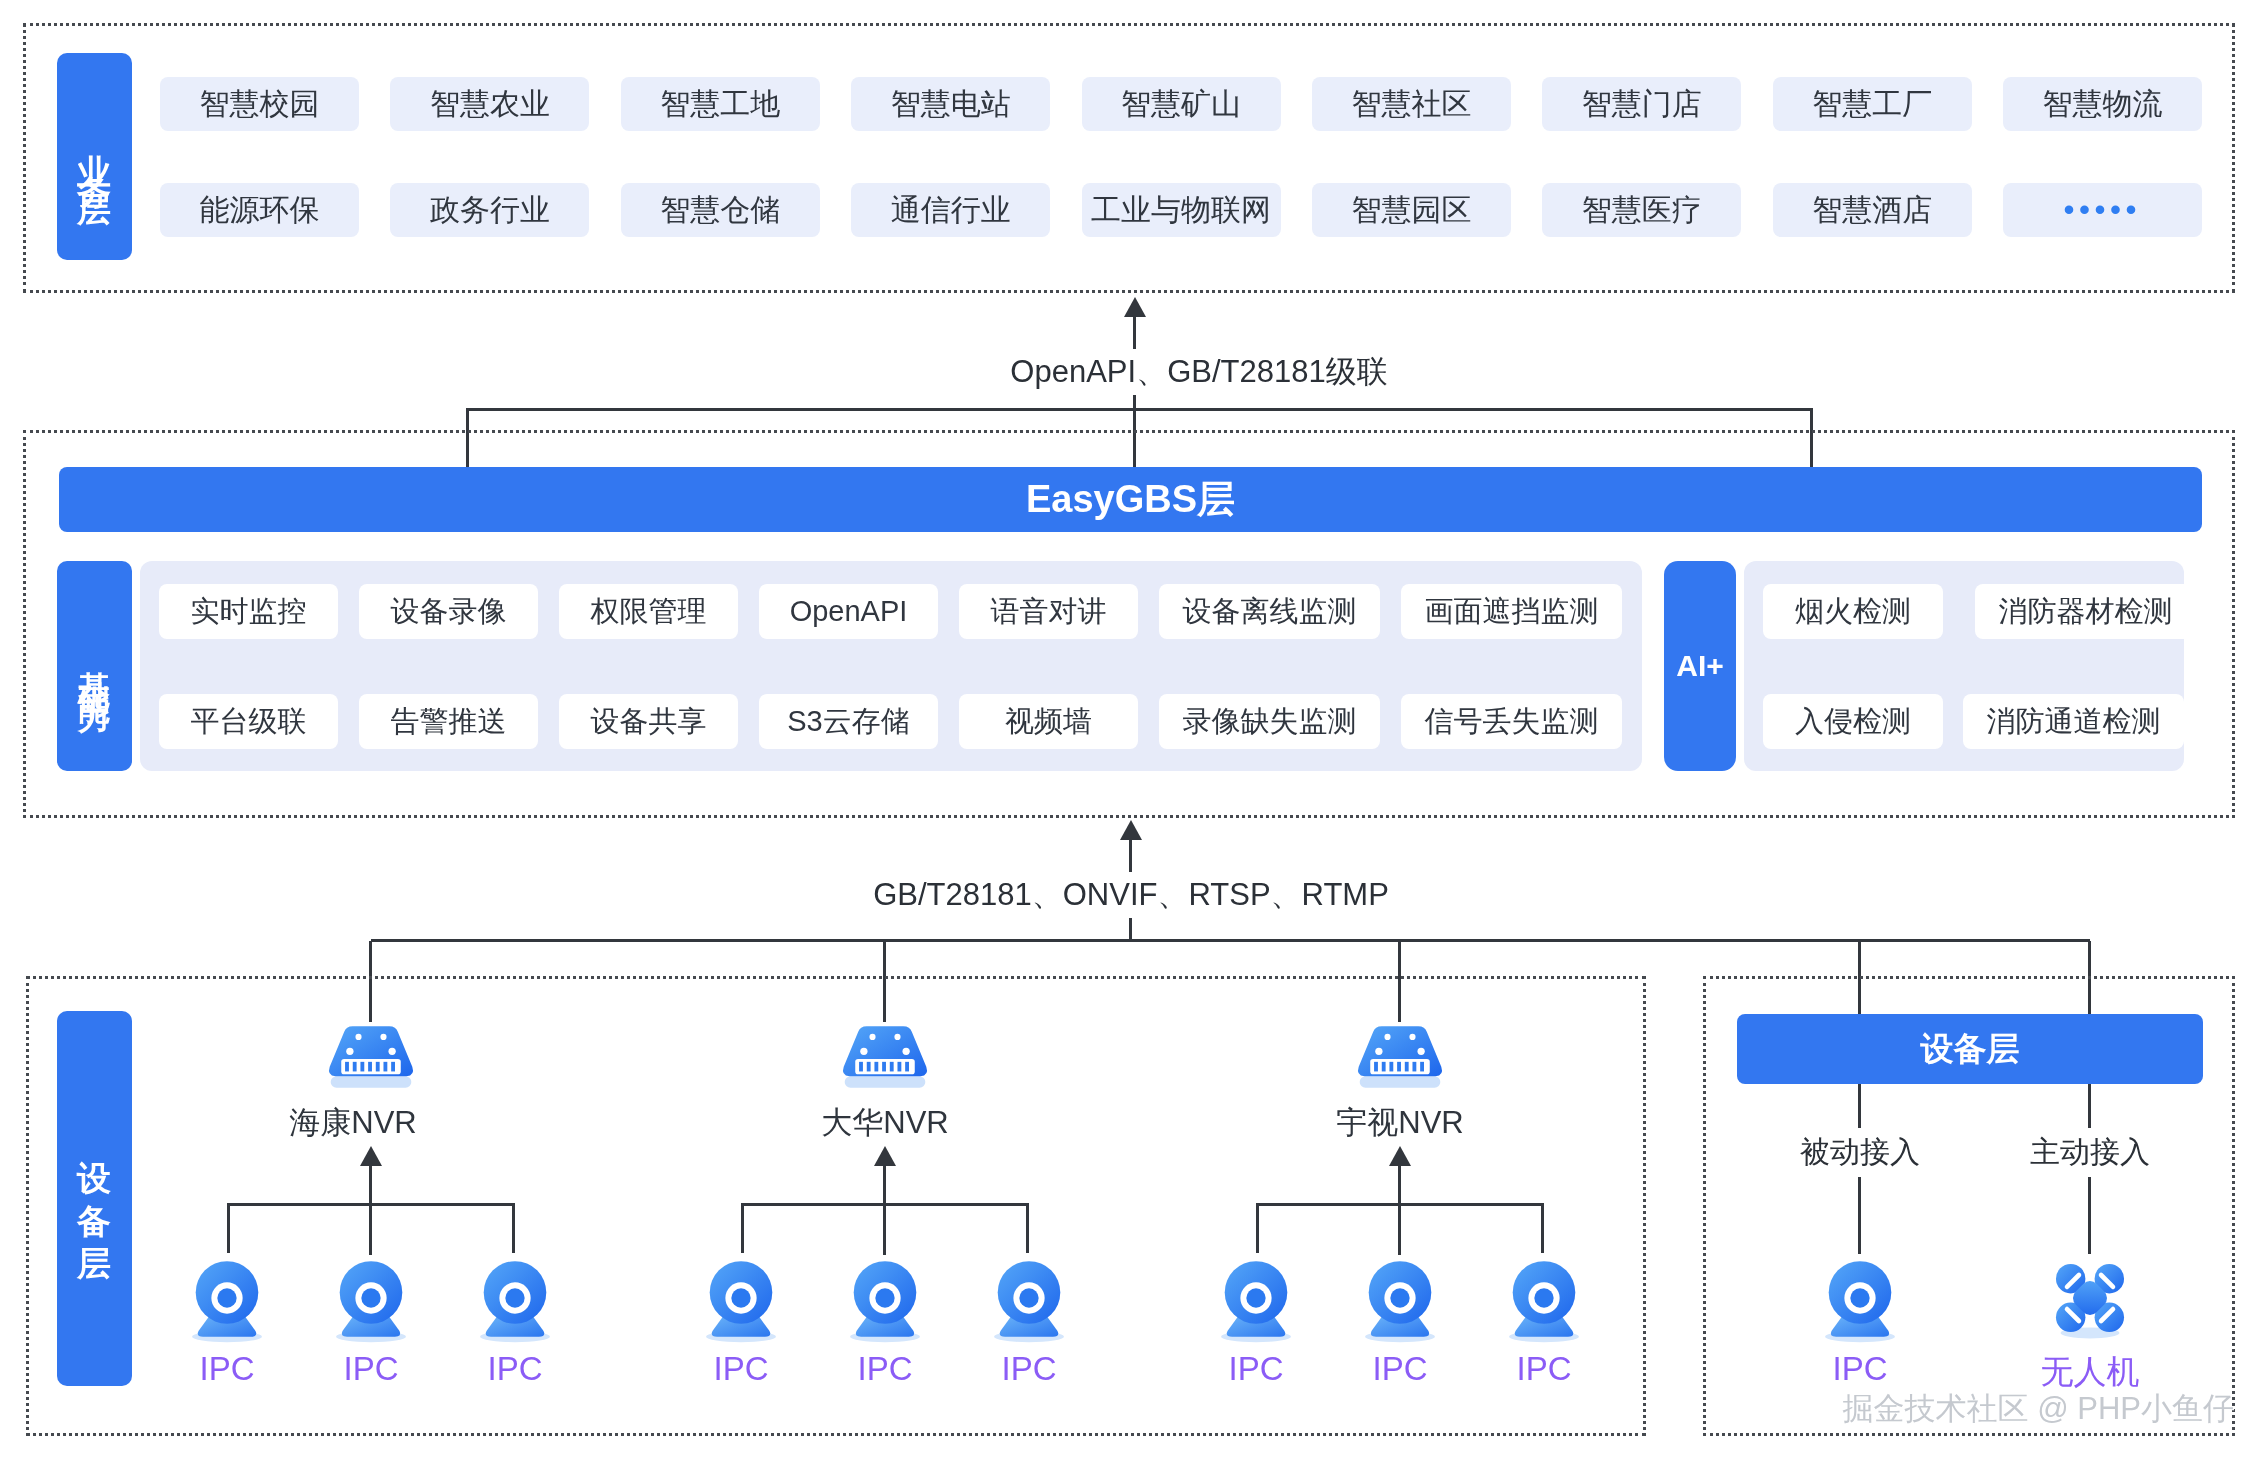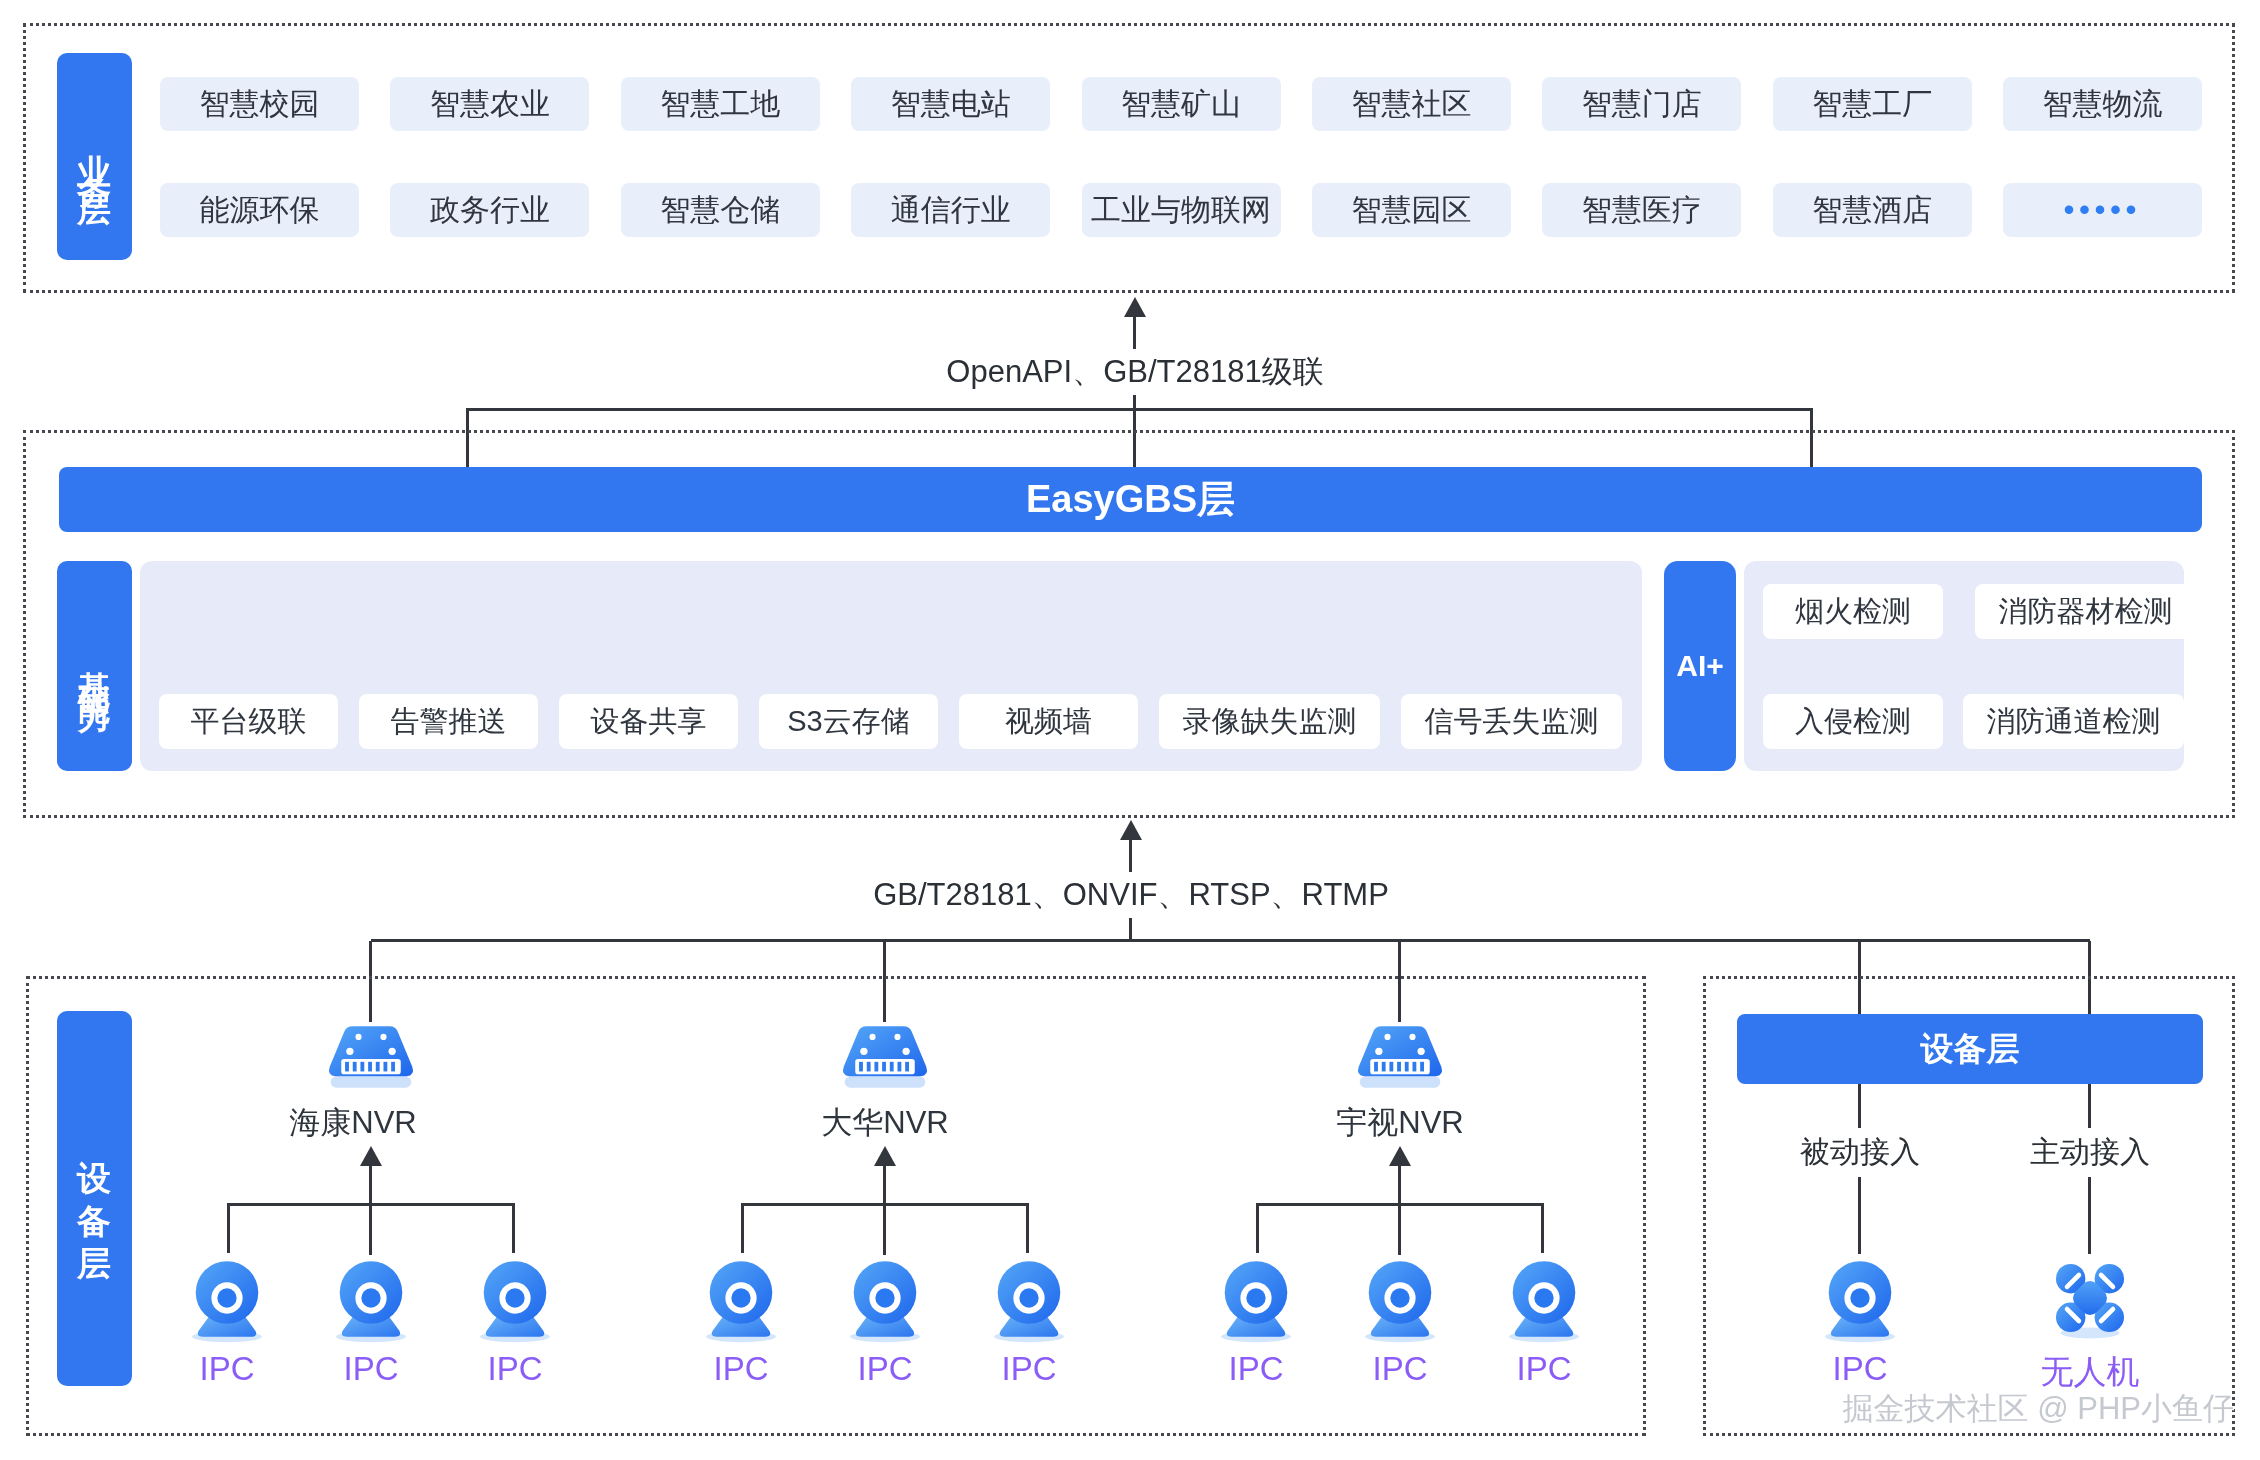--- a/index.html
+++ b/index.html
@@ -77,33 +77,42 @@
     <div class="chip">通信行业</div>
     <div class="chip">工业与物联网</div>
     <div class="chip">智慧园区</div>
     <div class="chip">智慧医疗</div>
     <div class="chip">智慧酒店</div>
     <div class="chip dots">•••••</div>
   </div>
 
   <div class="arrowup" style="left:1124px;top:297px;"></div>
   <div class="lv" style="left:1133px;top:315px;height:152px;"></div>
-  <div class="connlabel" style="left:1135px;top:349px;">OpenAPI、GB/T28181级联</div>
+  <div class="connlabel" style="left:1199px;top:349px;">OpenAPI、GB/T28181级联</div>
   <div class="bracket" style="left:466px;top:408px;width:1347px;height:59px;"></div>
 
   <div class="dashed" style="left:23px;top:430px;width:2212px;height:388px;"></div>
   <div class="bluebar" style="left:59px;top:467px;width:2143px;height:65px;font-size:38px;">
     <span>EasyGBS层</span>
   </div>
 
   <div class="vlabel tight" style="left:57px;top:561px;width:75px;height:210px;">
     <span>基础能力</span>
   </div>
   <div class="panel" style="left:140px;top:561px;width:1502px;height:210px;"></div>
 
+  <div class="caprow" style="left:159px;top:584px;">
+    <div class="wchip w179">实时监控</div>
+    <div class="wchip w179">设备录像</div>
+    <div class="wchip w179">权限管理</div>
+    <div class="wchip w179">OpenAPI</div>
+    <div class="wchip w179">语音对讲</div>
+    <div class="wchip w221">设备离线监测</div>
+    <div class="wchip w221">画面遮挡监测</div>
+  </div>
   <div class="caprow" style="left:159px;top:694px;">
     <div class="wchip w179">平台级联</div>
     <div class="wchip w179">告警推送</div>
     <div class="wchip w179">设备共享</div>
     <div class="wchip w179">S3云存储</div>
     <div class="wchip w179">视频墙</div>
     <div class="wchip w221">录像缺失监测</div>
     <div class="wchip w221">信号丢失监测</div>
   </div>
 

